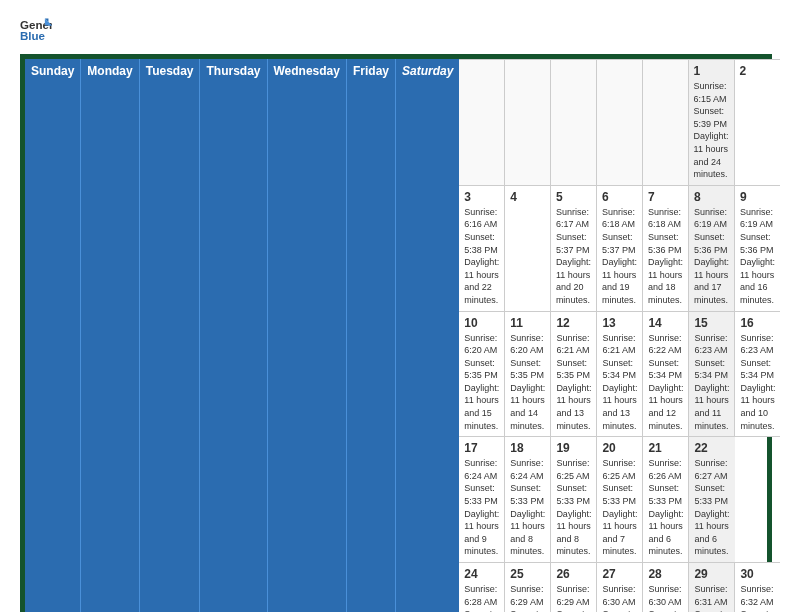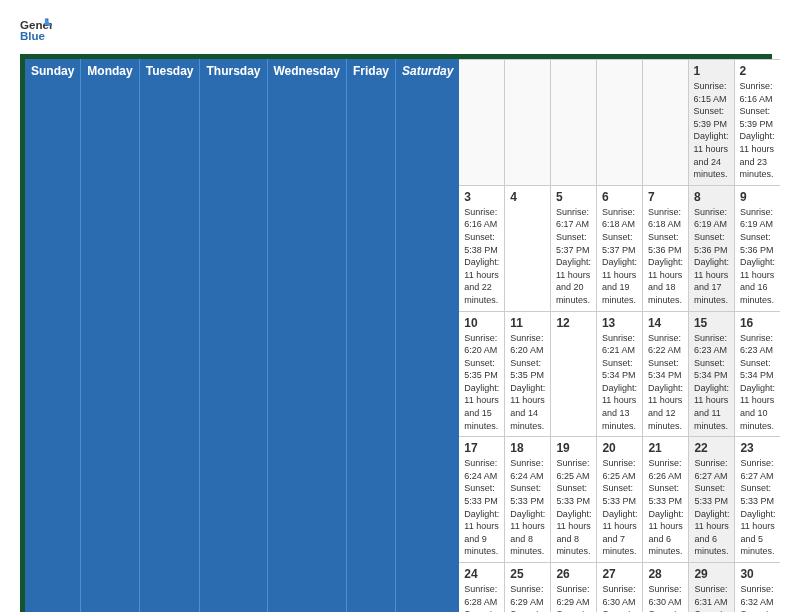--- a/index.html
+++ b/index.html
@@ -137,24 +137,20 @@
           <div class="cal-cell empty"></div>
           <div class="cal-cell shaded">
             <span class="day-num">1</span>
             <div class="day-info">Sunrise: 6:15 AM
 Sunset: 5:39 PM
 Daylight: 11 hours
 and 24 minutes.</div>
           </div>
           <div class="cal-cell">
             <span class="day-num">2</span>
-            <div class="day-info">Sunrise: 6:16 AM
-Sunset: 5:39 PM
-Daylight: 11 hours
-and 23 minutes.</div>
           </div>
         </div>
         <div class="cal-week">
           <div class="cal-cell">
             <span class="day-num">3</span>
             <div class="day-info">Sunrise: 6:16 AM
 Sunset: 5:38 PM
 Daylight: 11 hours
 and 22 minutes.</div>
           </div>
@@ -207,20 +203,24 @@
           </div>
           <div class="cal-cell">
             <span class="day-num">11</span>
             <div class="day-info">Sunrise: 6:20 AM
 Sunset: 5:35 PM
 Daylight: 11 hours
 and 14 minutes.</div>
           </div>
           <div class="cal-cell">
             <span class="day-num">12</span>
+            <div class="day-info">Sunrise: 6:21 AM
+Sunset: 5:35 PM
+Daylight: 11 hours
+and 13 minutes.</div>
           </div>
           <div class="cal-cell">
             <span class="day-num">13</span>
             <div class="day-info">Sunrise: 6:21 AM
 Sunset: 5:34 PM
 Daylight: 11 hours
 and 13 minutes.</div>
           </div>
           <div class="cal-cell">
             <span class="day-num">14</span>
@@ -279,27 +279,20 @@
 Sunset: 5:33 PM
 Daylight: 11 hours
 and 6 minutes.</div>
           </div>
           <div class="cal-cell shaded">
             <span class="day-num">22</span>
             <div class="day-info">Sunrise: 6:27 AM
 Sunset: 5:33 PM
 Daylight: 11 hours
 and 6 minutes.</div>
-          </div>
-          <div class="cal-cell">
-            <span class="day-num">23</span>
-            <div class="day-info">Sunrise: 6:27 AM
-Sunset: 5:33 PM
-Daylight: 11 hours
-and 5 minutes.</div>
           </div>
         </div>
         <div class="cal-week">
           <div class="cal-cell">
             <span class="day-num">24</span>
             <div class="day-info">Sunrise: 6:28 AM
 Sunset: 5:33 PM
 Daylight: 11 hours
 and 4 minutes.</div>
           </div>

